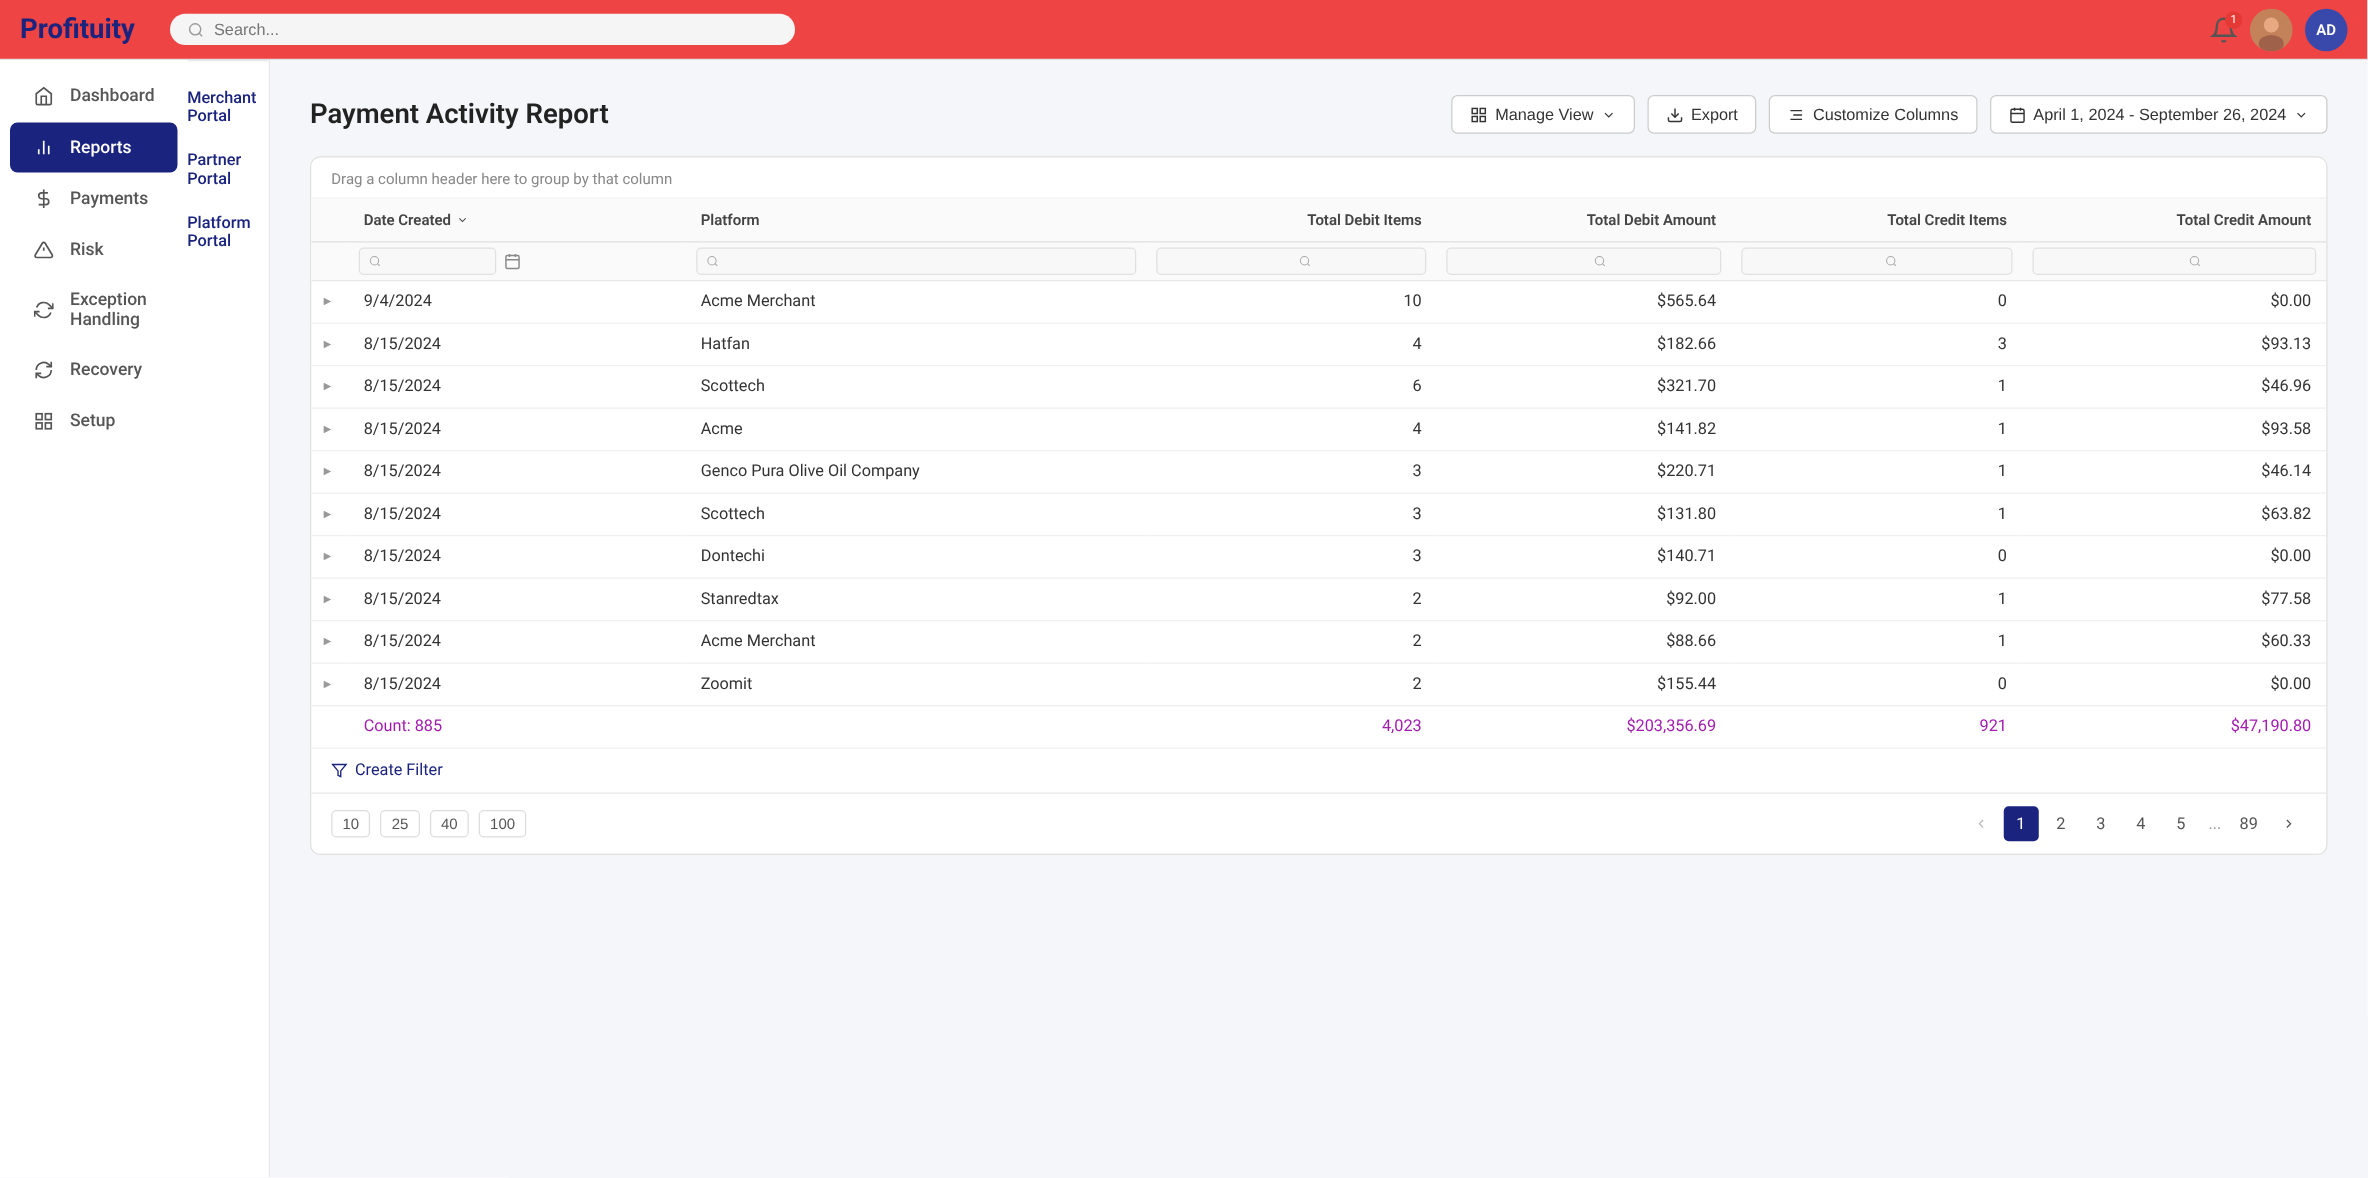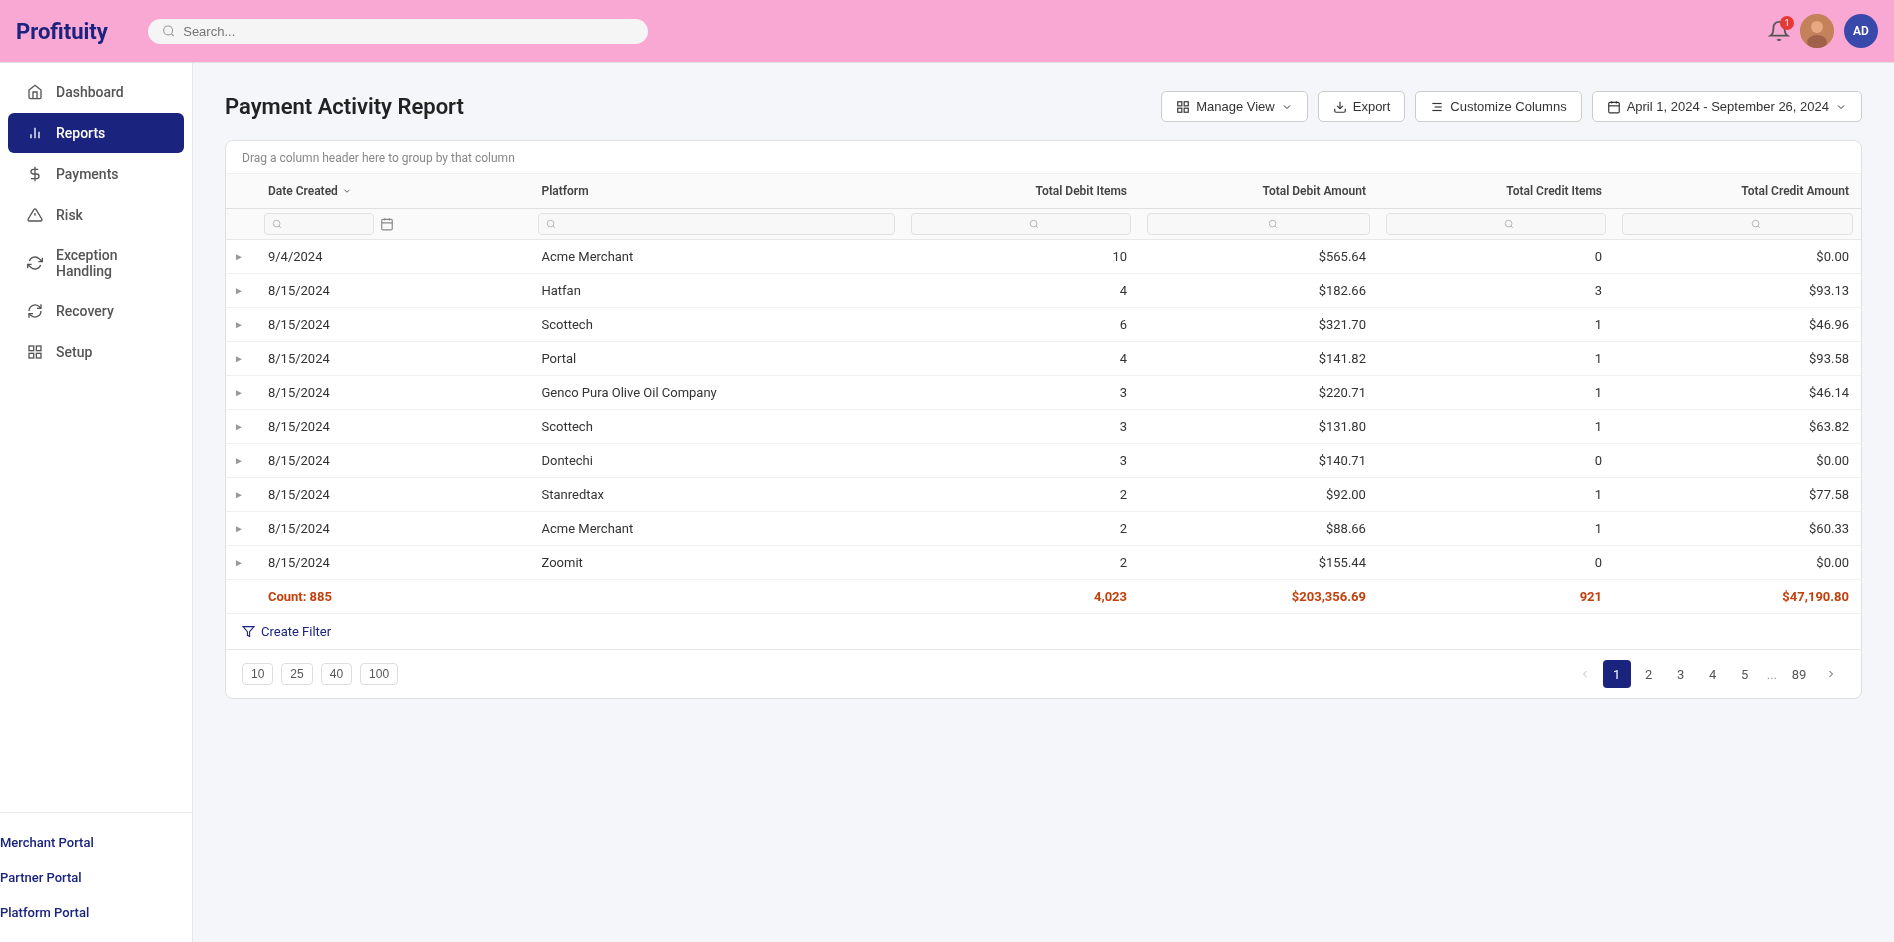--- a/index.html
+++ b/index.html
@@ -1,33 +1,33 @@
 <!DOCTYPE html>
 <html><head>
   <meta charset="utf-8">
   <style>
     * { box-sizing: border-box; margin: 0; padding: 0; }
     body { font-family: -apple-system, BlinkMacSystemFont, 'Segoe UI', Roboto, sans-serif; font-size: 13px; background: #f5f6fa; color: #333; display: flex; flex-direction: column; height: 100vh; overflow: hidden; }
 
     
-    .top-header { display: flex; align-items: center; background: #f9a8d4; border-bottom: 1px solid #e0e0e0; height: 63px; padding: 0 16px; gap: 28px; flex-shrink: 0; }
+    .top-header { display: flex; align-items: center; background: #ef4444; border-bottom: 1px solid #e0e0e0; height: 48px; padding: 0 16px; gap: 16px; flex-shrink: 0; }
     .logo { font-size: 22px; font-weight: 700; color: #1a237e; margin-right: 12px; }
     .search-bar { display: flex; align-items: center; background: #f5f5f5; border-radius: 20px; padding: 5px 14px; gap: 8px; flex: 1; max-width: 500px; }
     .search-bar input { border: none; background: transparent; outline: none; font-size: 13px; color: #555; width: 100%; }
     .header-right { margin-left: auto; display: flex; align-items: center; gap: 10px; }
     .avatar-img { width: 34px; height: 34px; border-radius: 50%; background: #c4825a; overflow: hidden; display: flex; align-items: center; justify-content: center; }
     .avatar-initials { background: #3949ab; color: #fff; width: 34px; height: 34px; border-radius: 50%; display: flex; align-items: center; justify-content: center; font-size: 12px; font-weight: 600; }
     .notification-icon { position: relative; cursor: pointer; }
     .notif-badge { position: absolute; top: -4px; right: -4px; background: #e53935; color: #fff; font-size: 9px; border-radius: 50%; width: 14px; height: 14px; display: flex; align-items: center; justify-content: center; }
 
     
     .app-body { display: flex; flex: 1; overflow: hidden; }
 
     
-    .sidebar { width: 193px; background: #fff; border-right: 1px solid #e8e8e8; display: flex; flex-direction: column; flex-shrink: 0; overflow-y: auto; }
+    .sidebar { width: 216px; background: #fff; border-right: 1px solid #e8e8e8; display: flex; flex-shrink: 0; overflow-y: auto; }
     .sidebar-nav { flex: 1; padding: 8px 0; }
     .sidebar-item { display: flex; align-items: center; gap: 12px; padding: 11px 18px; cursor: pointer; border-radius: 6px; margin: 1px 8px; color: #555; font-size: 14px; font-weight: 500; }
     .sidebar-item.active { background: #1a237e; color: #fff; gap: 12px; }
     .sidebar-item .icon { width: 18px; height: 18px; display: flex; align-items: center; justify-content: center; flex-shrink: 0; }
     .sidebar-bottom { border-top: 1px solid #e8e8e8; padding: 12px 0; }
     .sidebar-portal-item { padding: 10px 0; font-size: 13px; color: #1a237e; cursor: pointer; font-weight: 500; }
 
     
     .main-content { flex: 1; overflow-y: auto; background: #f5f6fa; padding: 28px 32px; }
 
@@ -53,21 +53,21 @@
     .filter-row td { padding: 4px 8px; border-bottom: 1px solid #e8e8e8; }
     .filter-input { display: flex; align-items: center; gap: 4px; background: #f8f8f8; border: 1px solid #e0e0e0; border-radius: 4px; padding: 3px 7px; }
     .filter-input input { border: none; background: transparent; outline: none; font-size: 12px; width: 80px; }
 
     tbody tr { border-bottom: 1px solid #f0f0f0; }
     td { padding: 9px 12px; font-size: 13px; color: #333; text-align: right; }
     td:first-child { text-align: left; padding-left: 8px; width: 28px; }
     td:nth-child(2) { text-align: left; }
     td:nth-child(3) { text-align: left; }
     .row-expander { color: #999; font-size: 10px; cursor: pointer; }
-    .totals-row td { font-weight: 700; color: #c2410c; font-size: 13px; }
+    .totals-row td { font-weight: 400; color: #a21caf; font-size: 13px; }
 
     
     .filter-create { display: flex; align-items: center; gap: 6px; padding: 10px 16px; border-top: 1px solid #f0f0f0; color: #1a237e; font-size: 13px; cursor: pointer; }
 
     
     .pagination-bar { display: flex; align-items: center; justify-content: space-between; padding: 10px 16px; border-top: 1px solid #e8e8e8; }
     .page-size-options { display: flex; gap: 8px; }
     .page-size-btn { padding: 3px 8px; border: 1px solid #ddd; border-radius: 4px; background: #fff; cursor: pointer; font-size: 12px; color: #555; }
     .page-numbers { display: flex; align-items: center; gap: 4px; }
     .page-num { width: 28px; height: 28px; display: flex; align-items: center; justify-content: center; border-radius: 4px; cursor: pointer; font-size: 13px; color: #555; }
@@ -376,21 +376,21 @@
       <td>8/15/2024</td>
       <td>Scottech</td>
       <td>6</td>
       <td>$321.70</td>
       <td>1</td>
       <td>$46.96</td>
     </tr>
             <tr>
       <td class="row-expander">►</td>
       <td>8/15/2024</td>
-      <td>Portal</td>
+      <td>Acme</td>
       <td>4</td>
       <td>$141.82</td>
       <td>1</td>
       <td>$93.58</td>
     </tr>
             <tr>
       <td class="row-expander">►</td>
       <td>8/15/2024</td>
       <td>Genco Pura Olive Oil Company</td>
       <td>3</td>

